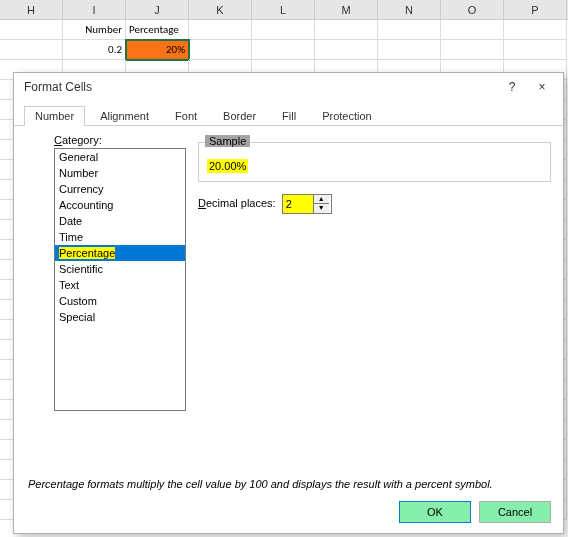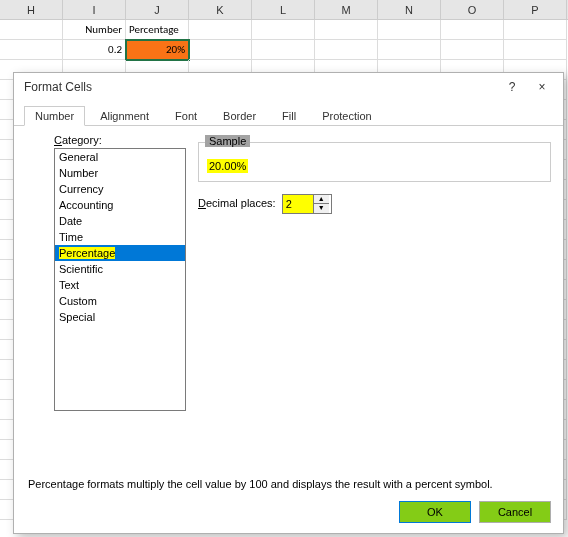--- a/index.html
+++ b/index.html
@@ -212,33 +212,34 @@
     line-height: 7px;
     font-size: 7px;
     border-bottom: 1px solid #7a7a7a;
     cursor: pointer;
   }
   .spin-btn:last-child { border-bottom: none; }
   .description {
     padding: 2px 14px;
     font-size: 11px;
     color: #000;
+    font-style: italic;
   }
   .btn-row {
     position: absolute;
     bottom: 10px;
     right: 12px;
     display: flex;
     gap: 8px;
   }
   .btn {
     width: 72px;
     height: 22px;
     font-size: 11px;
-    background: #84cc16;
+    background: #86efac;
     border: 1px solid #adadad;
     cursor: pointer;
     text-align: center;
     line-height: 20px;
   }
   .btn.primary {
     border: 1px solid #0078d7;
   }
 </style>
 </head>

